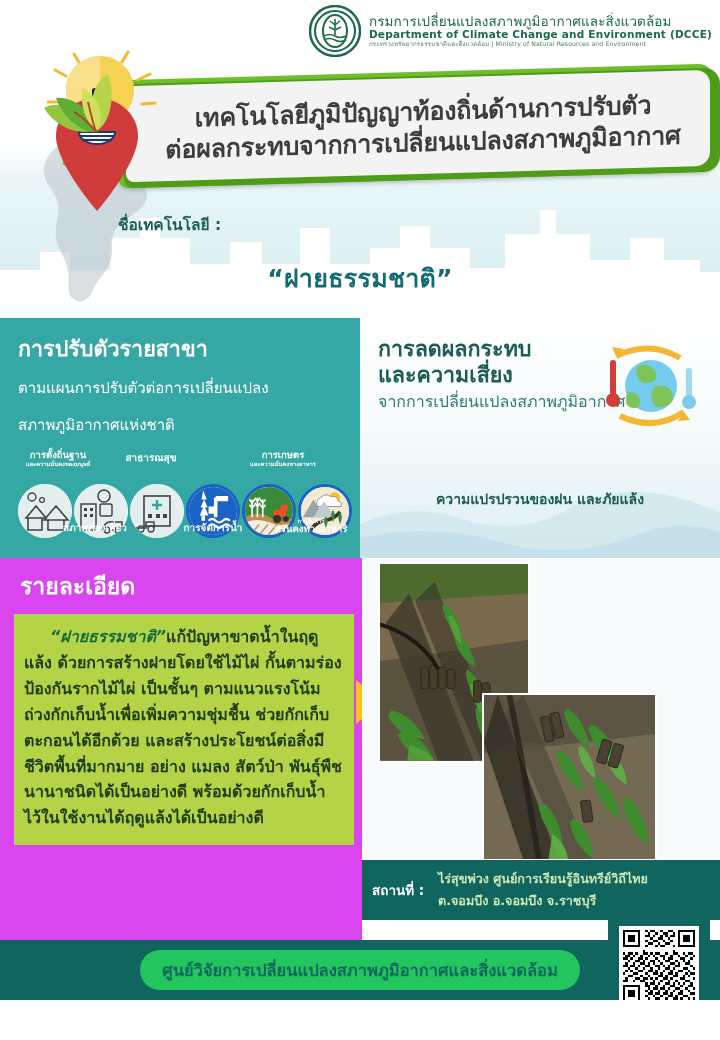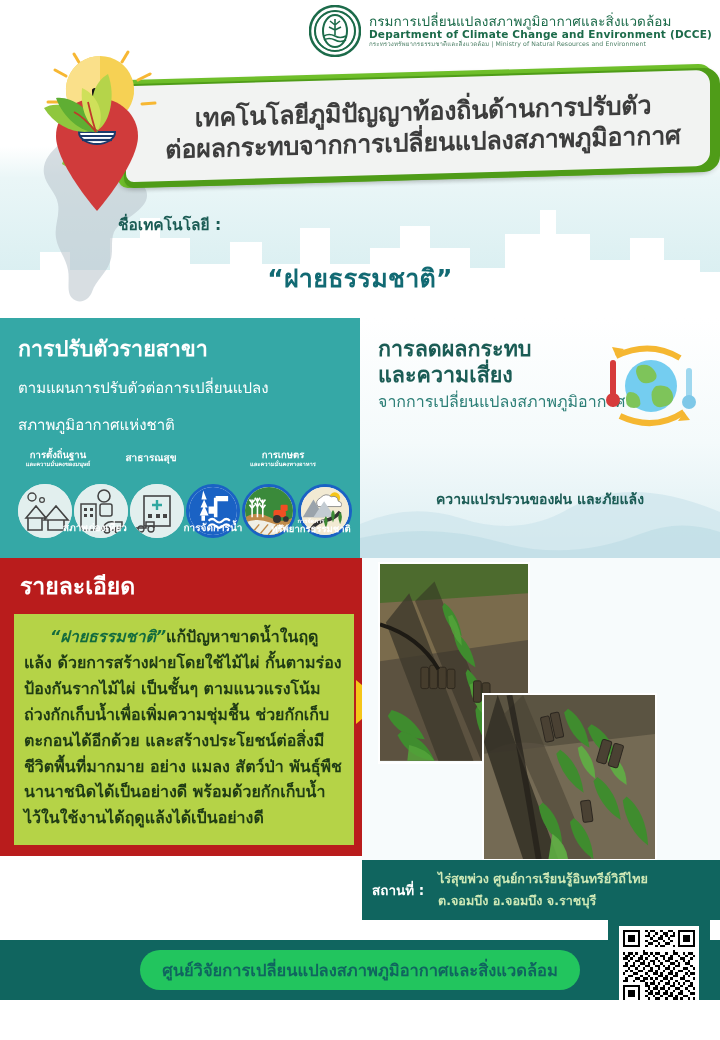--- a/index.html
+++ b/index.html
@@ -114,22 +114,22 @@
   .circ {
     position: absolute; width: 54px; height: 54px; border-radius: 50%;
     overflow: hidden;
   }
   .circ.plain { background: #dff0ef; }
   .circ.ring  { background: #ffffff; border: 3px solid #1a62c4; }
   .circ.ring2 { background: #ffffff; border: 3px solid #1a62c4; }
 
   
   .details {
-    position: absolute; left: 0; top: 558px; width: 362px; height: 298px;
-    background: #b91c1c;
+    position: absolute; left: 0; top: 558px; width: 362px; height: 382px;
+    background: #d946ef;
   }
   .details-head {
     position: absolute; left: 20px; top: 10px;
     font-size: 23px; font-weight: bold; color: #ffffff;
   }
   .details-body {
     position: absolute; left: 14px; top: 56px; width: 340px;
     background: #b5d347;
     padding: 10px 12px 14px 10px;
     font-size: 16px; color: #1f3b14; line-height: 1.62;
@@ -390,21 +390,21 @@
     </div>
 
     <div class="sec-cap low" style="left:50px; top:74px; width:90px;">
       <span class="main">สภาพภ่องเที่ยว</span>
     </div>
     <div class="sec-cap low" style="left:168px; top:74px; width:90px;">
       <span class="main">การจัดการน้ำ</span>
     </div>
     <div class="sec-cap" style="left:262px; top:70px; width:98px;">
       <span class="sub">การจัดการ</span>
-      <span class="main">ทรัพยากรธรรมชาติ</span>
+      <span class="main">ทรันคงทางอาหาริ</span>
     </div>
   </div>
 
   <div class="panel-right">
     <svg class="hills" viewBox="0 0 360 78" preserveAspectRatio="none">
       <path d="M0,78 L0,44 q50,-22 100,-6 q60,20 110,-10 q60,-34 150,4 L360,78 Z" fill="#cfe6ec" opacity=".75"></path>
       <path d="M0,78 L0,58 q70,-16 140,4 q70,20 140,-8 q40,-16 80,-2 L360,78 Z" fill="#bfdde5" opacity=".7"></path>
     </svg>
     <h2>การลดผลกระทบ</h2>
     <h2>และความเสี่ยง</h2>

